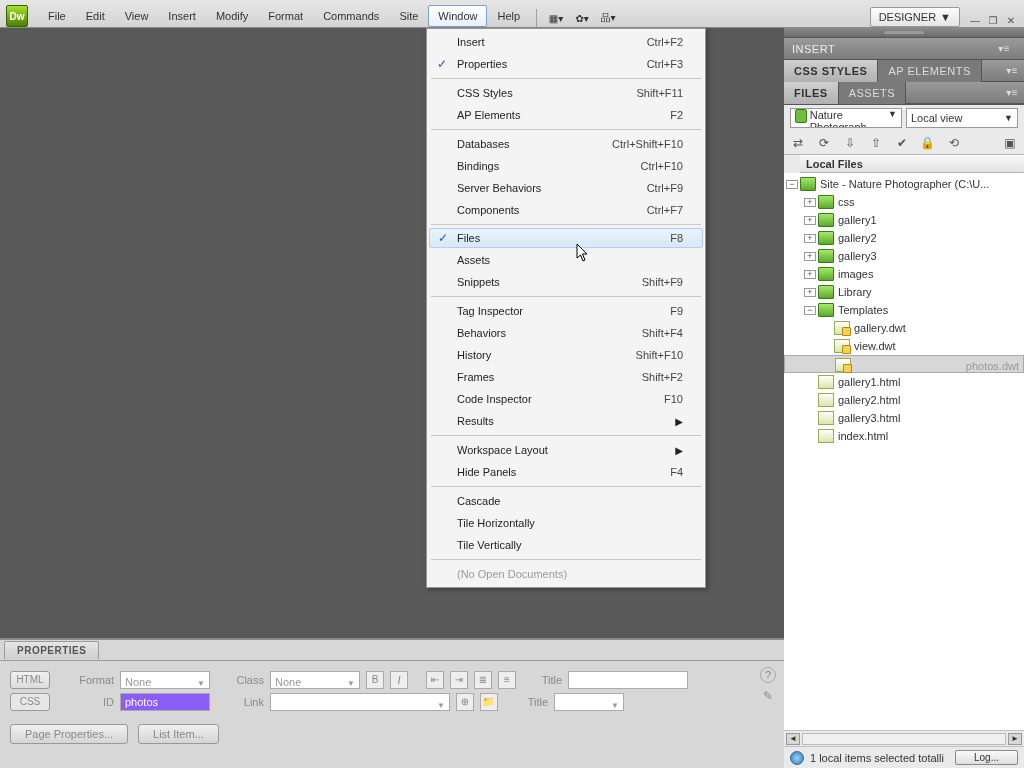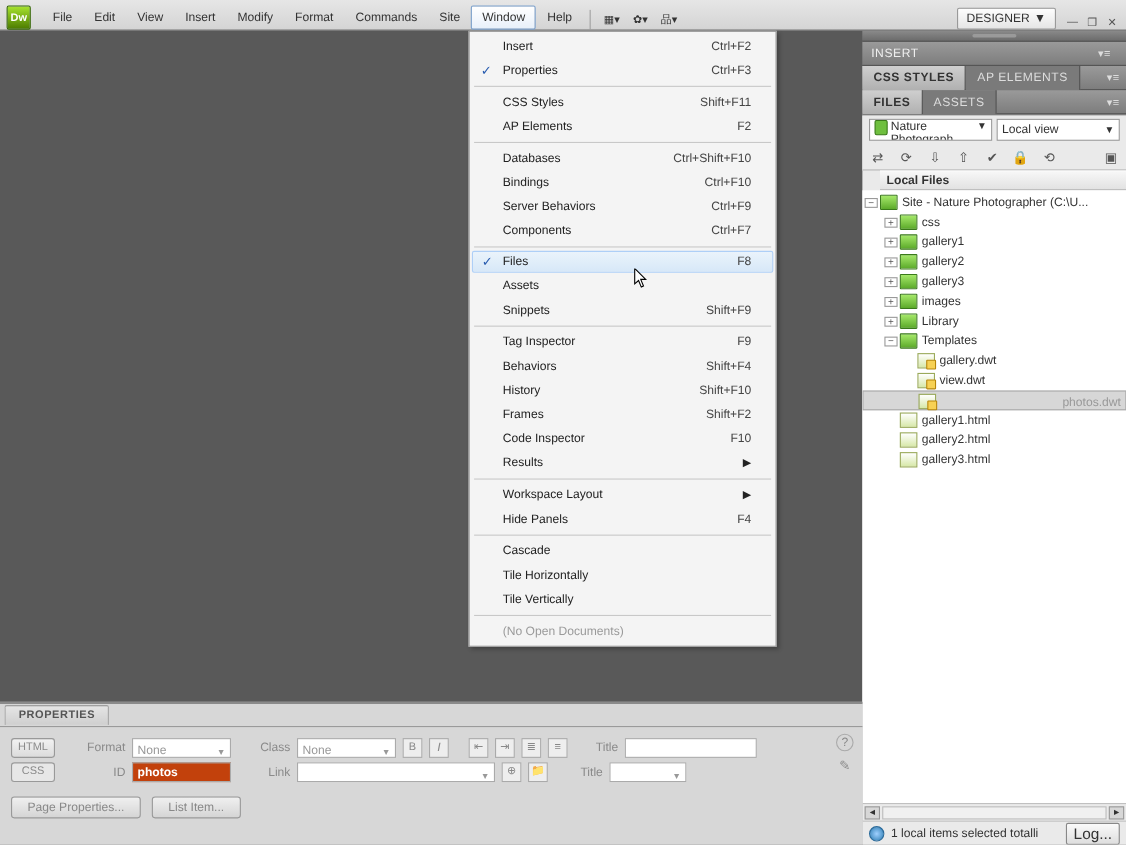--- a/index.html
+++ b/index.html
@@ -60,36 +60,36 @@
   .ico.folder.open { background: linear-gradient(#a6e96a,#5caa2a); border: 1px solid #3a7a1a; }
   .ico.tpl { background: linear-gradient(#fff,#d7e8a8); border: 1px solid #9aaa5a; position:relative;}
   .ico.tpl::after{content:"";position:absolute;right:-2px;bottom:-2px;width:7px;height:7px;background:#f7d154;border:1px solid #b8860b;border-radius:1px;}
   .ico.html { background: linear-gradient(#fff,#d7e8a8); border: 1px solid #9aaa5a; }
   .tnode.sel { background: #d7d7d7; }
   .fp-hscroll{height:16px;background:#eaeaea;border-top:1px solid #c0c0c0;display:flex;align-items:center;padding:0 2px;gap:2px;}
   .fp-hscroll .sarrow{width:14px;height:12px;background:#d7d7d7;border:1px solid #999;font-size:8px;text-align:center;line-height:10px;}
   .fp-hscroll .strack{flex:1;height:12px;background:#f0f0f0;border:1px solid #bbb;}
   .fp-status { height: 22px; background: #eaeaea; border-top: 1px solid #c0c0c0; display: flex; align-items: center; padding: 0 6px; gap: 6px; }
   .fp-status .globe { width:14px;height:14px;background:radial-gradient(#9fd0ff,#2a7ab0);border-radius:50%;border:1px solid #2a6a9a;}
-  .fp-status .logbtn { margin-left:auto; padding:1px 6px; border:1px solid #888; background:linear-gradient(#fafafa,#dedede); border-radius:2px; font-size:14px;}
+  .fp-status .logbtn { margin-left:auto; padding:1px 18px; border:1px solid #888; background:linear-gradient(#fafafa,#dedede); border-radius:2px; font-size:10px;}
 
   
   .propwrap { position: absolute; left: 0; right: 240px; bottom: 0; height: 130px; background: #d7d7d7; border-top: 2px solid #8a8a8a; }
   .proptab { height: 20px; display: flex; align-items: center; }
   .proptab .tab { padding: 3px 12px; background: linear-gradient(#e5e5e5,#cfcfcf); border: 1px solid #9a9a9a; border-bottom: none; font-size: 10px; font-weight: bold; color:#555; letter-spacing:.5px; margin-left:4px; border-radius:2px 2px 0 0;}
   .propbody { height: 108px; background: #d7d7d7; padding: 8px 10px; position: relative; border-top:1px solid #9a9a9a;}
   .propbody.disabled { color: #8a8a8a; }
   .propbody .lrow { display: flex; align-items: center; height: 22px; gap: 6px; }
   .modebtn { width: 40px; height: 18px; border: 1px solid #999; background: linear-gradient(#f2f2f2,#dcdcdc); border-radius: 3px; text-align: center; line-height: 16px; font-size: 10px; margin-right: 10px;}
   .lbl { width: 48px; text-align: right; color: #8a8a8a; }
   .sel { height: 18px; border: 1px solid #aaa; background: #fff; display: flex; align-items: flex-end; padding: 0 4px; color: #999; justify-content:space-between;}
   .sel .arr{font-size:8px;}
   .sel.w90{width:90px;} .sel.w180{width:180px;} .sel.w70{width:70px;}
   .txtin{height:18px;border:1px solid #aaa;background:#fff;padding:0 4px;color:#333;display:flex;align-items:center;}
-  .txtin.selblue{background:#c2410c;color:#fff;width:90px;font-weight:bold;}
+  .txtin.selblue{background:#8b5cf6;color:#fff;width:90px;}
   .ibtn{width:18px;height:18px;border:1px solid #aaa;background:#eee;font-size:10px;text-align:center;line-height:16px;color:#888;}
   .btngray{padding:3px 14px;border:1px solid #999;background:linear-gradient(#f0f0f0,#d5d5d5);border-radius:3px;color:#888;font-size:11px;}
   .helpicon{position:absolute;right:8px;top:6px;width:16px;height:16px;border:1px solid #aaa;border-radius:50%;text-align:center;line-height:14px;font-size:11px;color:#888;}
   .pencilicon{position:absolute;right:8px;top:28px;width:16px;height:16px;font-size:12px;color:#888;text-align:center;}
 
   
   .canvas { position: absolute; top: 28px; left: 0; right: 240px; bottom: 130px; background: #595959; }
 </style>
 </head>
 <body>
@@ -327,20 +327,24 @@
           <span>gallery1.html</span>
         </div>
       <div class="tnode" style="padding-left:34px">
           <span class="ico html"></span>
           <span>gallery2.html</span>
         </div>
       <div class="tnode" style="padding-left:34px">
           <span class="ico html"></span>
           <span>gallery3.html</span>
         </div>
+      <div class="tnode" style="padding-left:34px">
+          <span class="ico html"></span>
+          <span>index.html</span>
+        </div>
     </div>
     <div class="fp-hscroll">
       <div class="sarrow">◄</div>
       <div class="strack"></div>
       <div class="sarrow">►</div>
     </div>
     <div class="fp-status">
       <span class="globe"></span>
       <span>1 local items selected totalli</span>
       <span class="logbtn">Log...</span>

